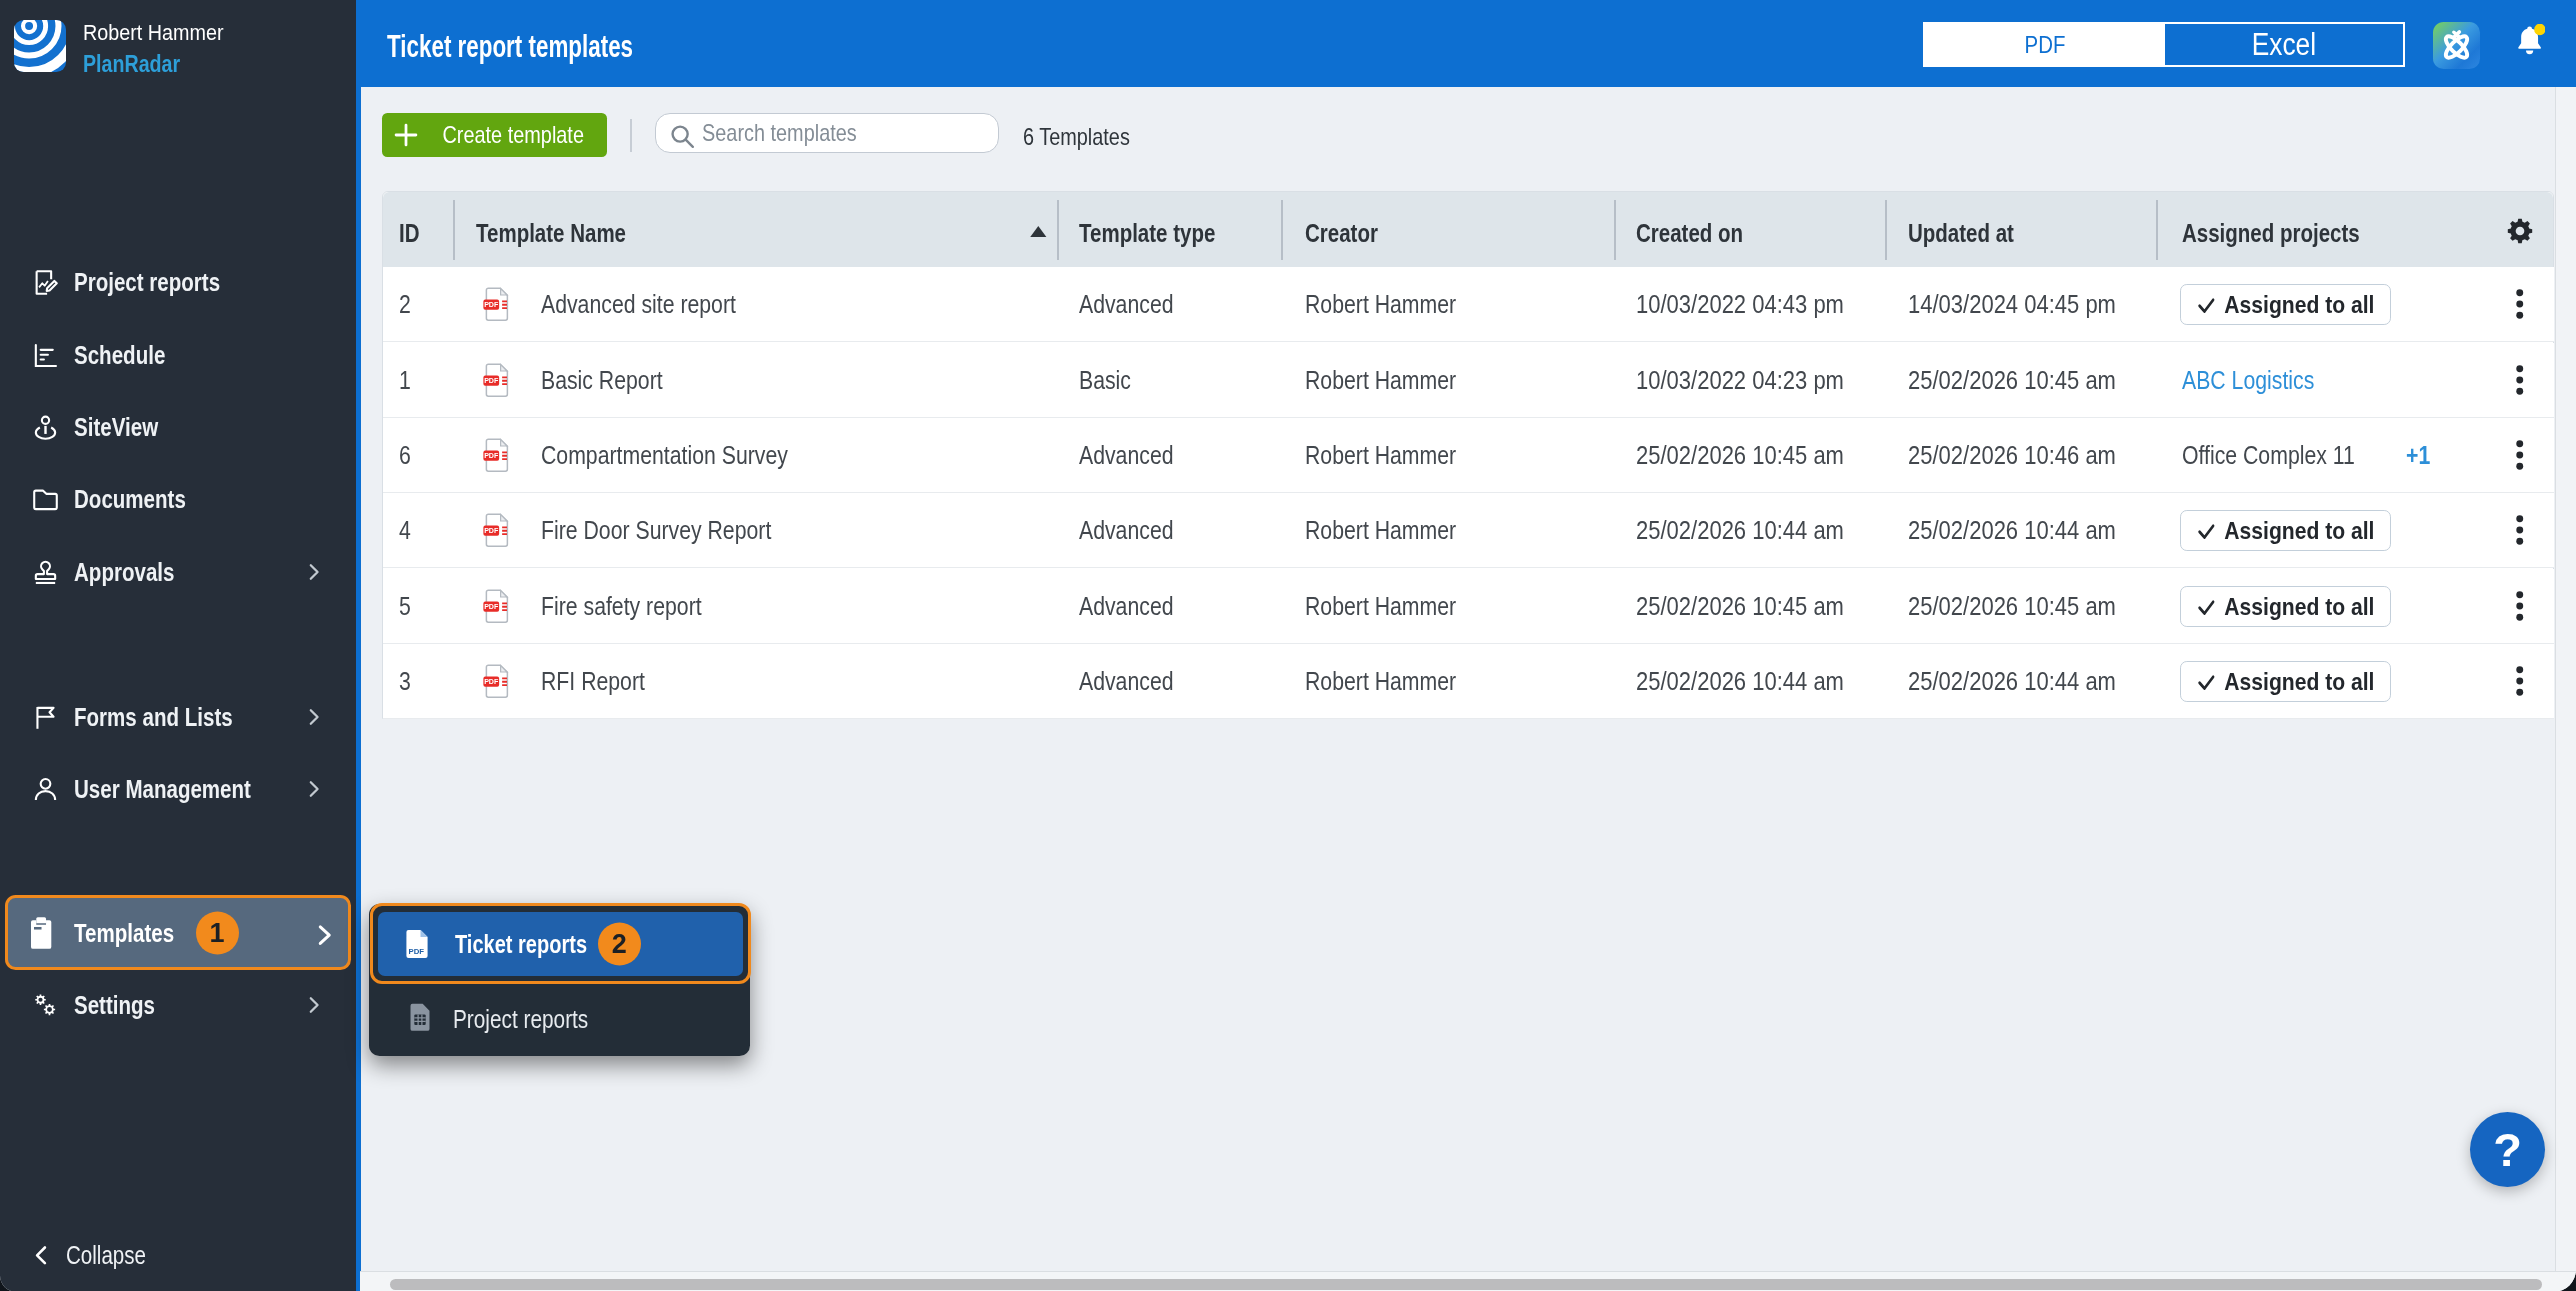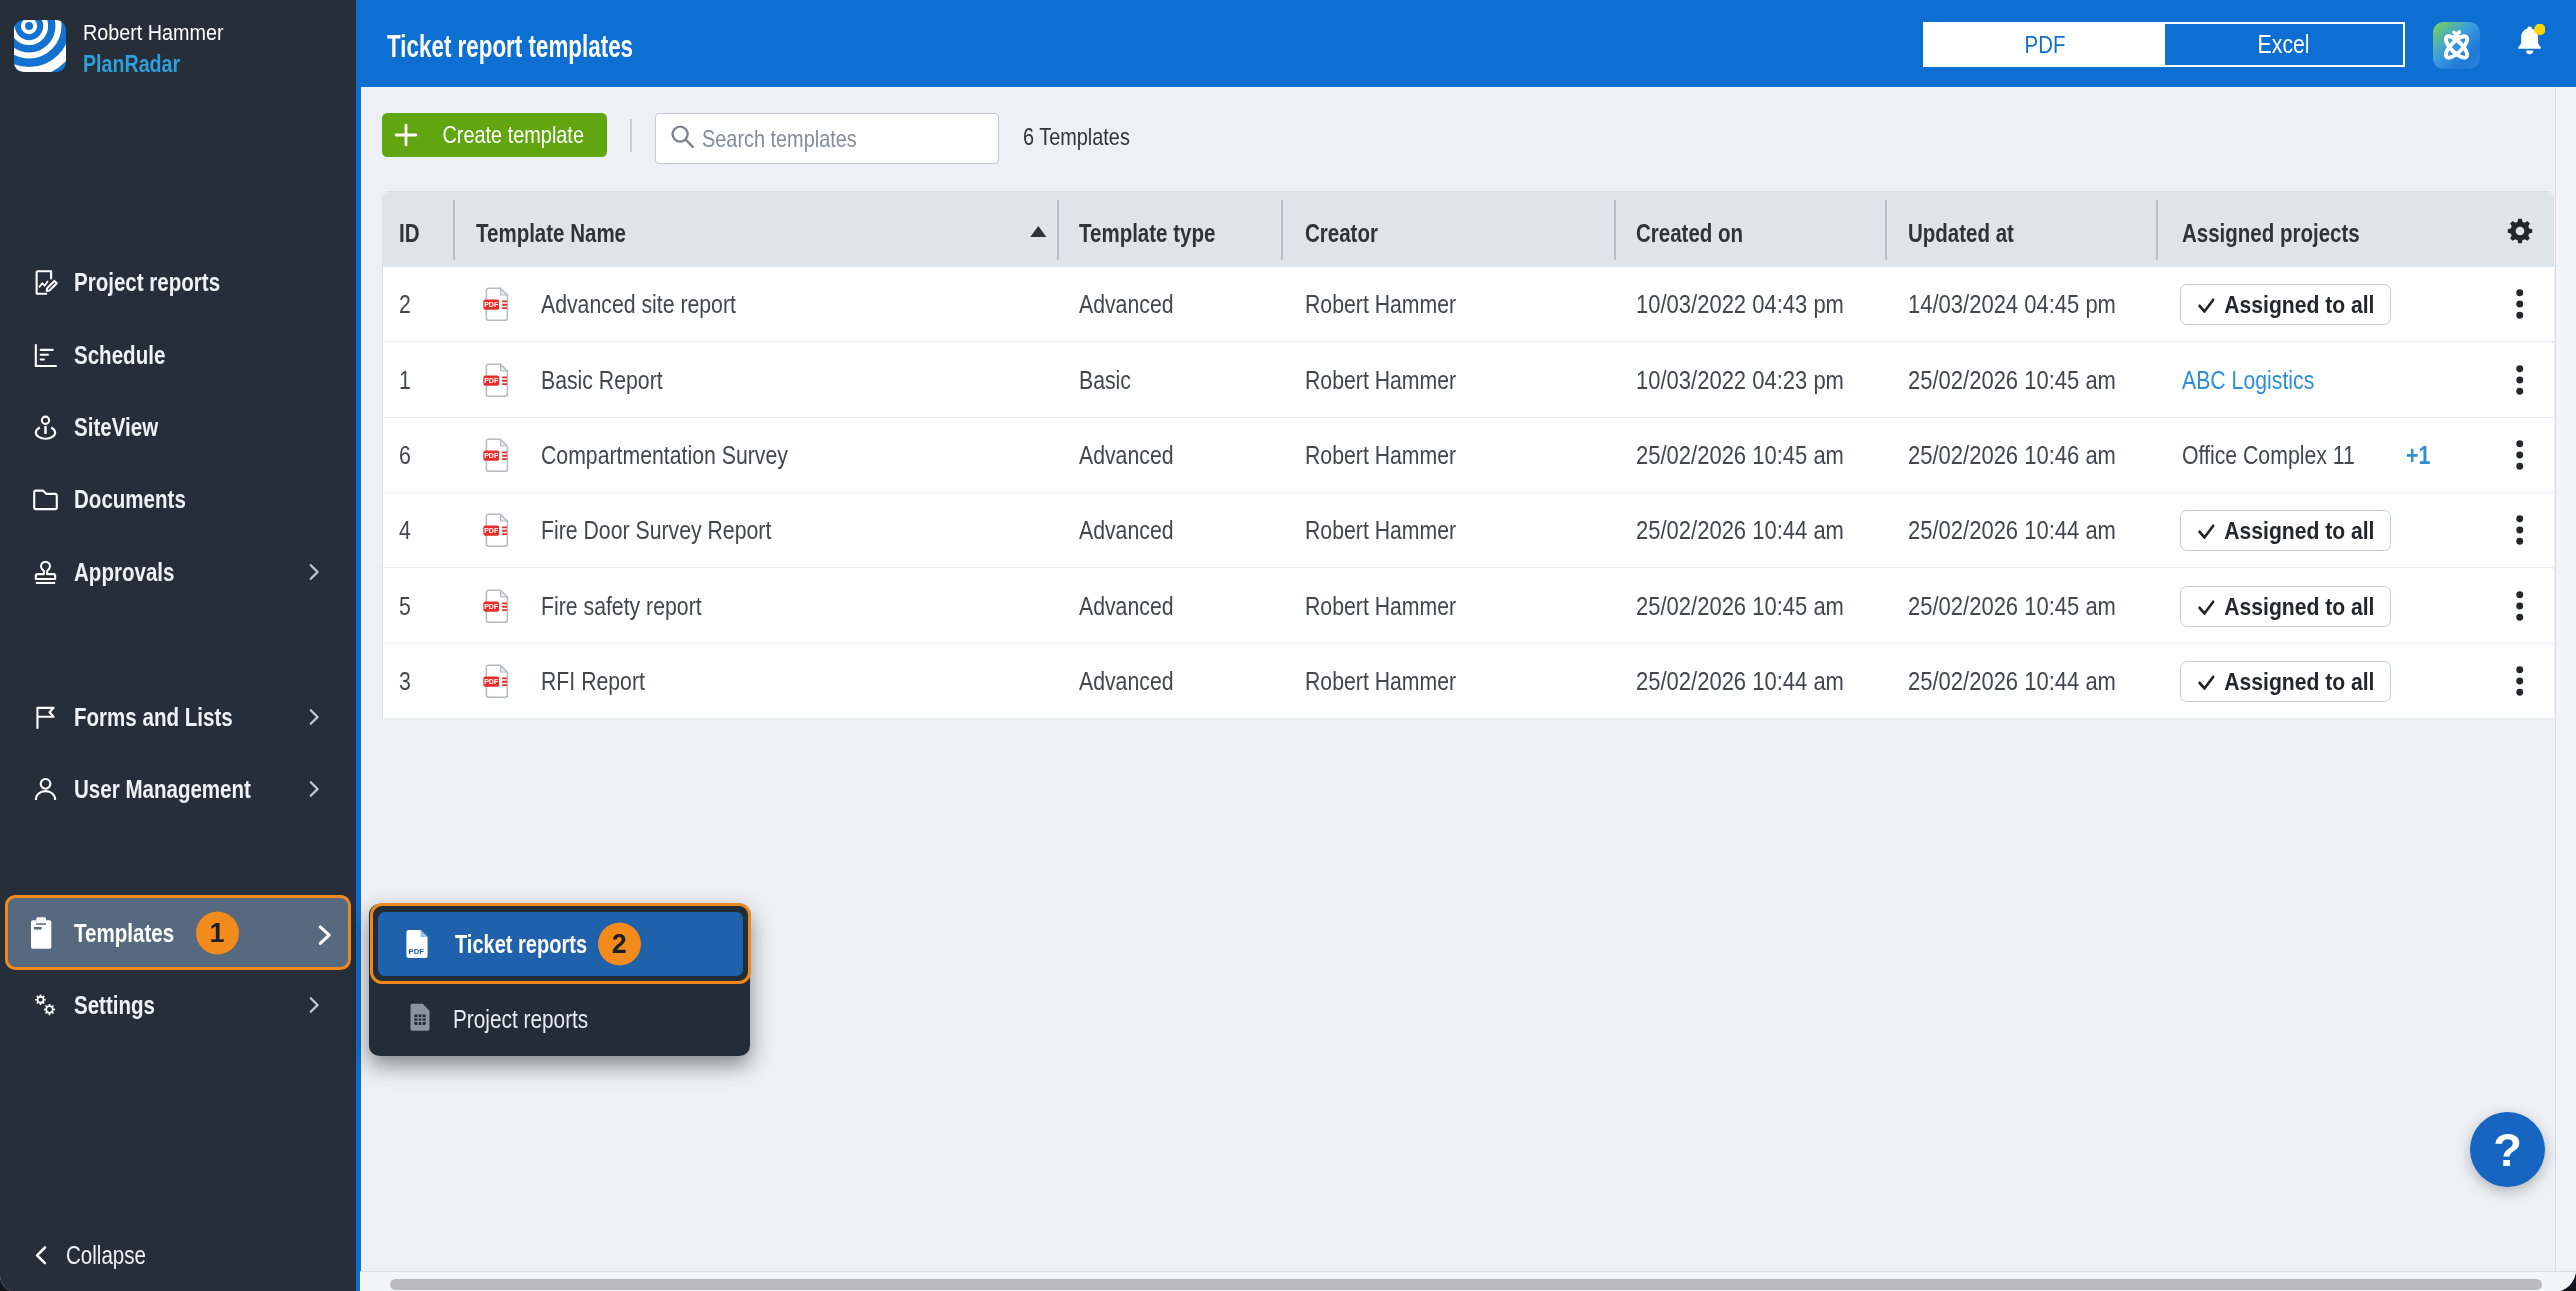--- a/index.html
+++ b/index.html
@@ -23,30 +23,30 @@
   .badge { position:absolute; width:43px; height:43px; border-radius:50%; background:#f28a1c; color:#1c2025;
            font-size:27px; font-weight:700; text-align:center; line-height:43px; }
   #tplbox .badge { left:188px; top:50%; transform:translateY(-50%); }
   #tplbox .ch { position:absolute; left:301px; top:50%; transform:translateY(-50%); width:19.6px; height:19.6px; }
   
   #header { position:absolute; left:360px; top:0; width:2216px; height:87px; background:#0d6fd1; }
   #title { position:absolute; left:387px; top:28px; font-size:32px; font-weight:700; color:#ffffff; transform:scaleX(.70); transform-origin:0 0; white-space:nowrap; }
   #seg { position:absolute; left:1923px; top:22px; width:482px; height:45px; border:2.3px solid #ffffff; display:flex; }
   #seg .s1 { width:241px; height:100%; background:#ffffff; color:#0d6fd1; font-size:24px; display:flex; align-items:center; justify-content:center; }
   #seg span { transform:scaleX(.85); }
-  #seg .s2 { width:240px; height:100%; background:transparent; color:#ffffff; font-size:25px; display:flex; align-items:center; justify-content:center; }
+  #seg .s2 { width:240px; height:100%; background:transparent; color:#ffffff; font-size:31px; display:flex; align-items:center; justify-content:center; }
   #appic { position:absolute; left:2433px; top:22px; width:47px; height:47px; border-radius:10.6px;
            background:linear-gradient(135deg,#7cd455 0%,#3b9be0 45%,#1e78d6 75%,#2c86e0 100%); }
   
   #toolbar-btn { position:absolute; left:382px; top:113px; width:225px; height:44px; background:#62a60f; border-radius:5.3px;
                  color:#ffffff; font-size:23.4px; display:flex; align-items:center; justify-content:center; gap:11.3px; }
   #toolbar-btn span { transform:scaleX(.85); transform-origin:50% 50%; white-space:nowrap; }
   #tdiv { position:absolute; left:630px; top:119px; width:1.5px; height:33px; background:#c7cdd5; }
-  #search { position:absolute; left:655px; top:113px; width:344px; height:51px; background:#ffffff;
-            border:1.5px solid #c3cad3; border-radius:4px; }
+  #search { position:absolute; left:655px; top:113px; width:344px; height:40px; background:#ffffff;
+            border:1.5px solid #c3cad3; border-radius:15px; }
   #search .ph { position:absolute; left:46px; top:50%; transform:translateY(-50%) scaleX(.85); transform-origin:0 50%; font-size:23.4px; color:#848d96; white-space:nowrap; }
   #count { position:absolute; left:1023px; top:124px; font-size:23.4px; color:#2f353b; transform:scaleX(.85); transform-origin:0 0; white-space:nowrap; }
   
   #table { position:absolute; left:382px; top:191px; width:2172px; height:528px; background:#ffffff;
            border:0.8px solid #d9dfe5; border-radius:6px 6px 0 0; }
   #thead { position:absolute; left:0; top:0; width:100%; height:75px; background:#dee5ea; border-radius:6px 6px 0 0; }
   .hx { position:absolute; top:27px; font-size:25px; font-weight:700; color:#2e343a; white-space:nowrap; transform:scaleX(.82); transform-origin:0 0; }
   .cdiv { position:absolute; top:7.5px; width:1.5px; height:60px; background:#b6bec7; }
   .row { position:absolute; left:0; width:2171px; height:75px; border-bottom:1.5px solid #e8ebee; background:#fff; }
   .cell { position:absolute; top:50%; transform:translateY(-50%) scaleX(.85); transform-origin:0 50%; font-size:25px; color:#42474d; white-space:nowrap; }

